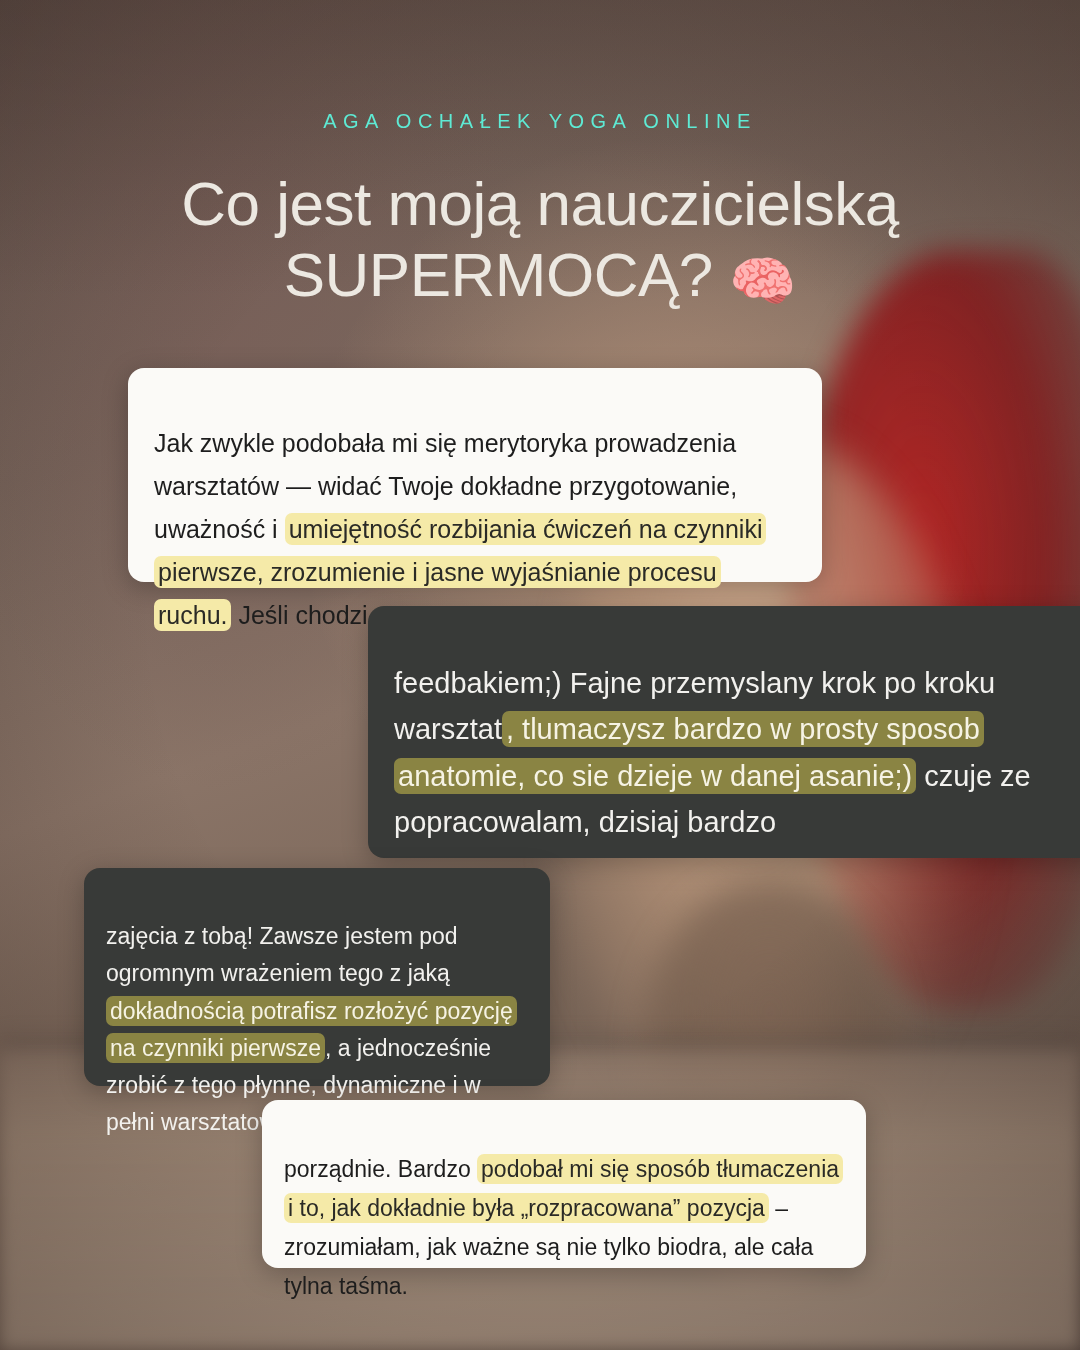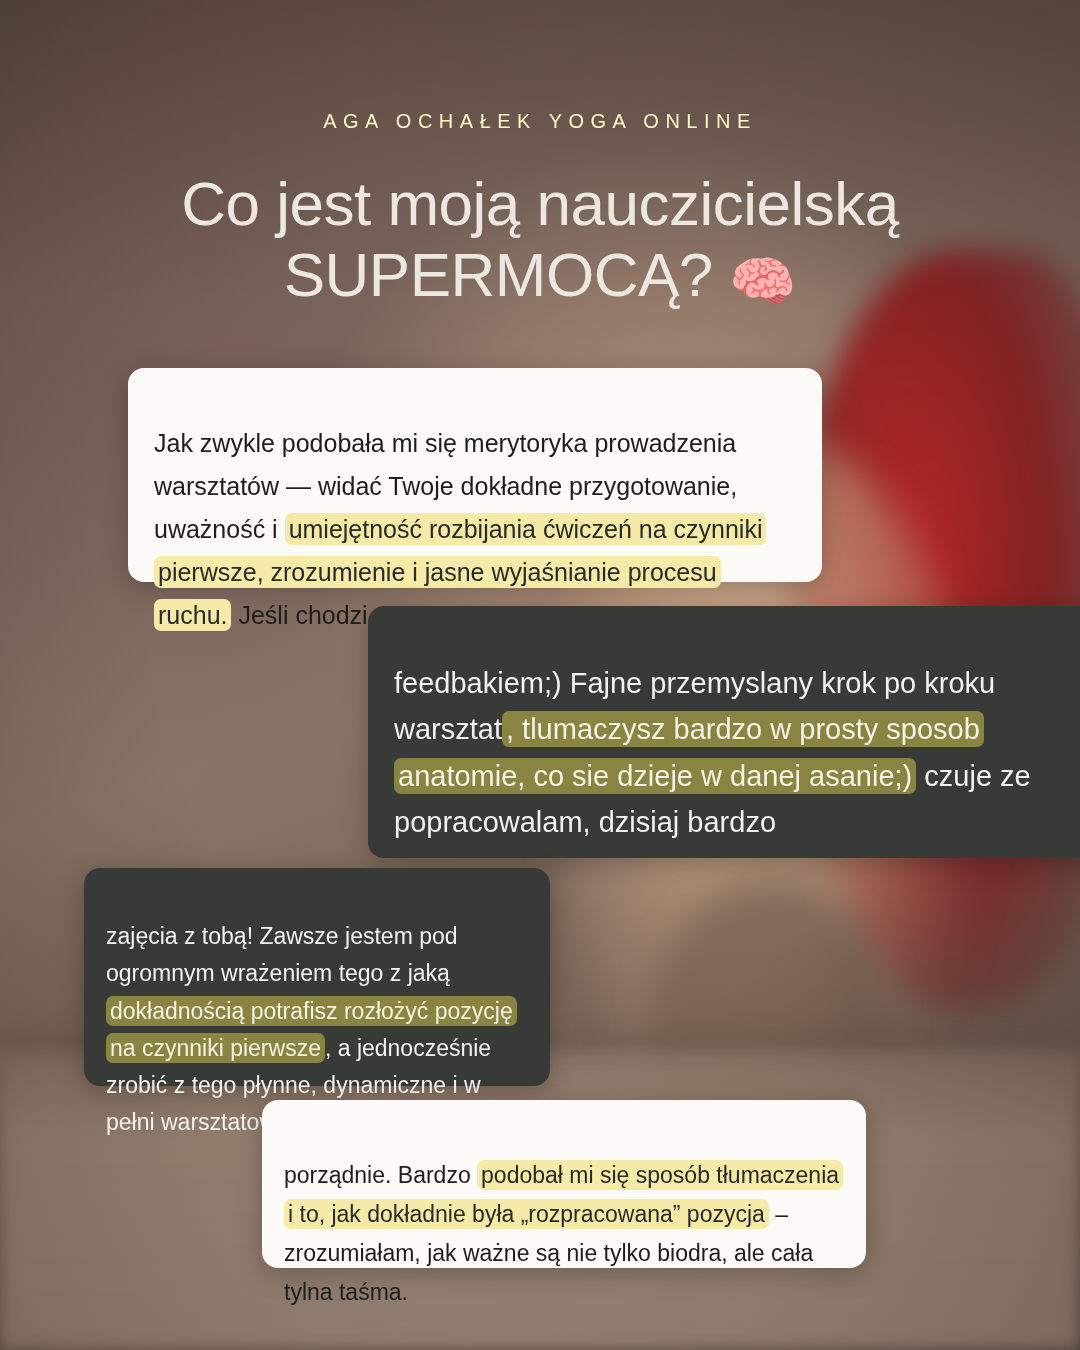--- a/index.html
+++ b/index.html
@@ -104,21 +104,21 @@
     width: 1080px;
     height: 1350px;
   }
 
   .eyebrow {
     position: absolute;
     top: 110px;
     left: 0;
     width: 100%;
     text-align: center;
-    color: #fef9c3;
+    color: #5eead4;
     font-size: 20px;
     letter-spacing: 6.5px;
     font-weight: 500;
   }
 
   .headline {
     position: absolute;
     top: 168px;
     left: 60px;
     width: 960px;
@@ -198,21 +198,21 @@
     line-height: 1.62;
     padding: 18px 22px;
   }
   #bubble-4 {
     left: 262px;
     top: 1100px;
     width: 600px;
     height: 168px;
     font-size: 23px;
     line-height: 1.7;
-    padding: 24px 22px;
+    padding: 18px 22px;
   }
   #bubble-4 { width: 604px; }
 </style>
 </head>
 <body>
 
 <div class="bg">
   <div class="bg-base"></div>
   <div class="bg-red"></div>
   <div class="bg-figure"></div>

